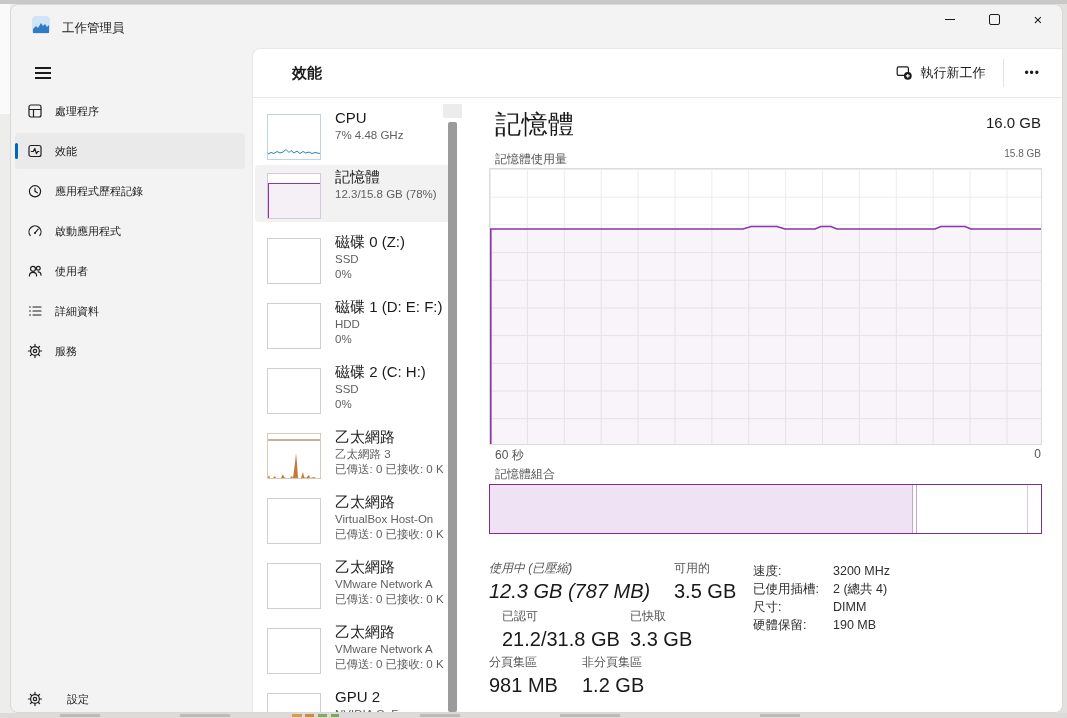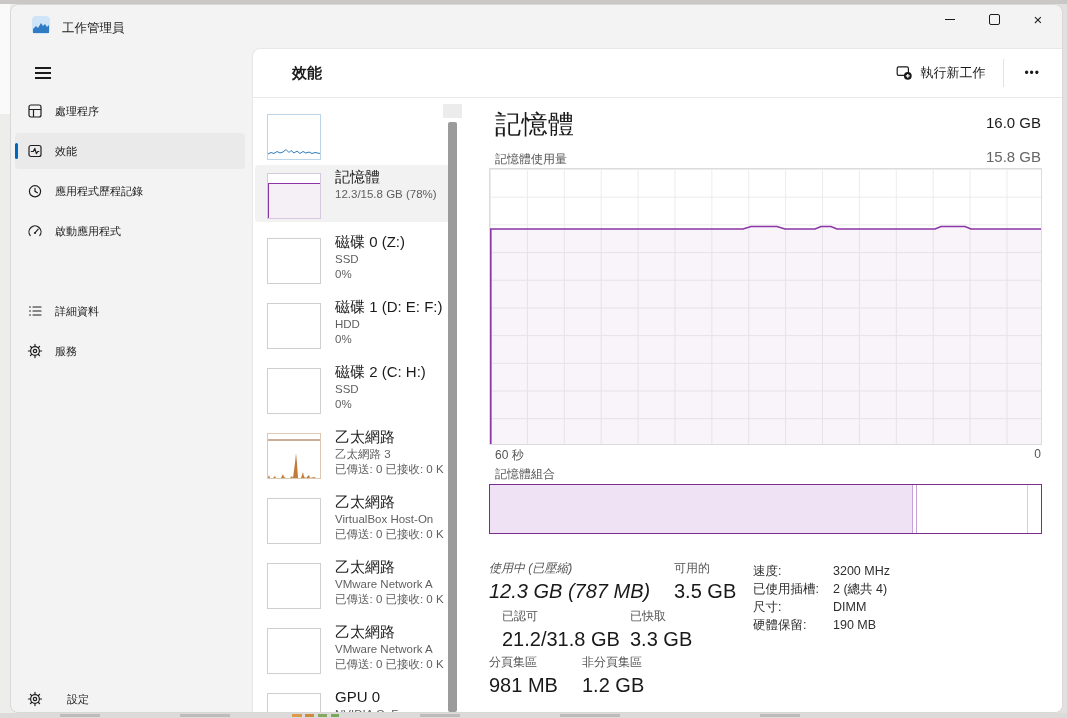--- a/index.html
+++ b/index.html
@@ -69,21 +69,21 @@
   .perf-title{font-size:15px;line-height:20px;white-space:nowrap;overflow:hidden;}
   .perf-sub{font-size:11.5px;line-height:15px;color:#5f5f5f;white-space:nowrap;overflow:hidden;}
   .scroll-thumb{left:195px;width:3px;background:#9b9b9b;border-radius:2px;}
   .scroll-tracktop{left:190px;top:55px;width:13px;height:14px;background:#ececec;}
 
   
   .mem-title{left:236px;top:58px;font-size:26px;font-weight:300;letter-spacing:.5px;}
   .mem-total{right:23px;top:65px;font-size:15px;}
   .small-label{font-size:12px;color:#555;}
   .usage-label{left:236px;top:102px;}
-  .usage-max{right:23px;top:99px;font-size:15px;color:#666;}
+  .usage-max{right:23px;top:99px;font-size:10px;color:#666;}
   .graph{left:236px;top:119px;width:553px;height:277px;background-color:#fff;
          border:1px solid #dcdcdc;box-sizing:border-box;
          background-image:linear-gradient(to right,#ececec 1px,transparent 1px),
                           linear-gradient(to bottom,#ececec 1px,transparent 1px);
          background-size:36.9px 100%,100% 27.7px;}
   .graph svg{position:absolute;left:0;top:0;}
   .axis-left{left:236px;top:398px;}
   .axis-right{right:23px;top:398px;}
   .comp-label{left:236px;top:417px;}
   .comp-bar{left:236px;top:435px;width:553px;height:50px;border:1.5px solid #7b2d8e;
@@ -186,20 +186,31 @@
       <span class="nav-ico">
         <svg width="16" height="16" viewBox="0 0 16 16" fill="none" stroke="#1f1f1f" stroke-width="1.2" stroke-linecap="round">
           <path d="M3.2 12.5 A6 6 0 1 1 12.8 12.5"></path>
             <path d="M8 9.8 L11.2 6.2"></path>
             <circle cx="8" cy="10" r="1" fill="#1f1f1f" stroke="none"></circle>
         </svg>
         </span>
       <span class="nav-label">啟動應用程式</span>
     </div>
 
+    <div class="abs nav-item" style="top:248px;">
+      <span class="nav-ico">
+        <svg width="16" height="16" viewBox="0 0 16 16" fill="none" stroke="#1f1f1f" stroke-width="1.2" stroke-linecap="round">
+          <circle cx="6" cy="5.8" r="2.5"></circle>
+            <path d="M2.4 13 C2.4 10.6 3.9 9.4 6 9.4 C8.1 9.4 9.6 10.6 9.6 13"></path>
+          <circle cx="11.3" cy="5.2" r="1.9"></circle>
+            <path d="M11 8.8 C13 8.8 14 10 14 12.2"></path>
+        </svg>
+        </span>
+      <span class="nav-label">使用者</span>
+    </div>
 
     <div class="abs nav-item" style="top:288px;">
       <span class="nav-ico">
         <svg width="16" height="16" viewBox="0 0 16 16" fill="none" stroke="#1f1f1f" stroke-width="1.2" stroke-linecap="round">
           <path d="M6 4 H14 M6 8 H14 M6 12 H14"></path>
           <circle cx="3" cy="4" r="0.8" fill="#1f1f1f" stroke="none"></circle>
             <circle cx="3" cy="8" r="0.8" fill="#1f1f1f" stroke="none"></circle>
             <circle cx="3" cy="12" r="0.8" fill="#1f1f1f" stroke="none"></circle>
         </svg>
         </span>
@@ -244,20 +255,24 @@
         <span class="vdivider"></span>
         <button class="more-btn"><span>•••</span></button>
       </div>
       <div class="abs header-divider"></div>
 
       <div class="abs perf-row" style="top:57px;height:58px;">
         <span class="thumb cpu">
           <svg width="52" height="44" viewBox="0 0 52 44">
             <polyline points="0,39 3,37.5 6,38.5 9,36.5 12,38 15,37 18,34.5 21,37.5 23,35.5 26,38 29,36 32,38.5 35,36.5 38,38 41,37 44,38.5 47,37.5 52,38.5" fill="none" stroke="#2e7cbc" stroke-width="1"></polyline>
           </svg></span>
+        <div class="perf-text">
+          <div class="perf-title">CPU</div>
+          <div class="perf-sub">7% 4.48 GHz</div>
+        </div>
       </div>
 
       <div class="abs perf-row selected" style="top:116px;height:57px;">
         <span class="thumb mem">
             <span class="mem-mini-fill"></span>
           </span>
         <div class="perf-text">
           <div class="perf-title">記憶體</div>
           <div class="perf-sub">12.3/15.8 GB (78%)</div>
         </div>
@@ -326,21 +341,21 @@
         <div class="perf-text">
           <div class="perf-title">乙太網路</div>
           <div class="perf-sub">VMware Network A</div>
           <div class="perf-sub">已傳送: 0 已接收: 0 K</div>
         </div>
       </div>
 
       <div class="abs perf-row" style="top:636px;height:62px;">
         <span class="thumb"></span>
         <div class="perf-text">
-          <div class="perf-title">GPU 0</div>
+          <div class="perf-title">GPU 2</div>
           <div class="perf-sub">NVIDIA GeForce ...</div>
         </div>
       </div>
 
       <div class="abs scroll-tracktop"></div>
       <div class="abs scroll-thumb" style="top:73px;height:590px;"></div>
 
       <span class="abs mem-title">記憶體</span>
       <span class="abs mem-total">16.0 GB</span>
       <span class="abs small-label usage-label">記憶體使用量</span>

